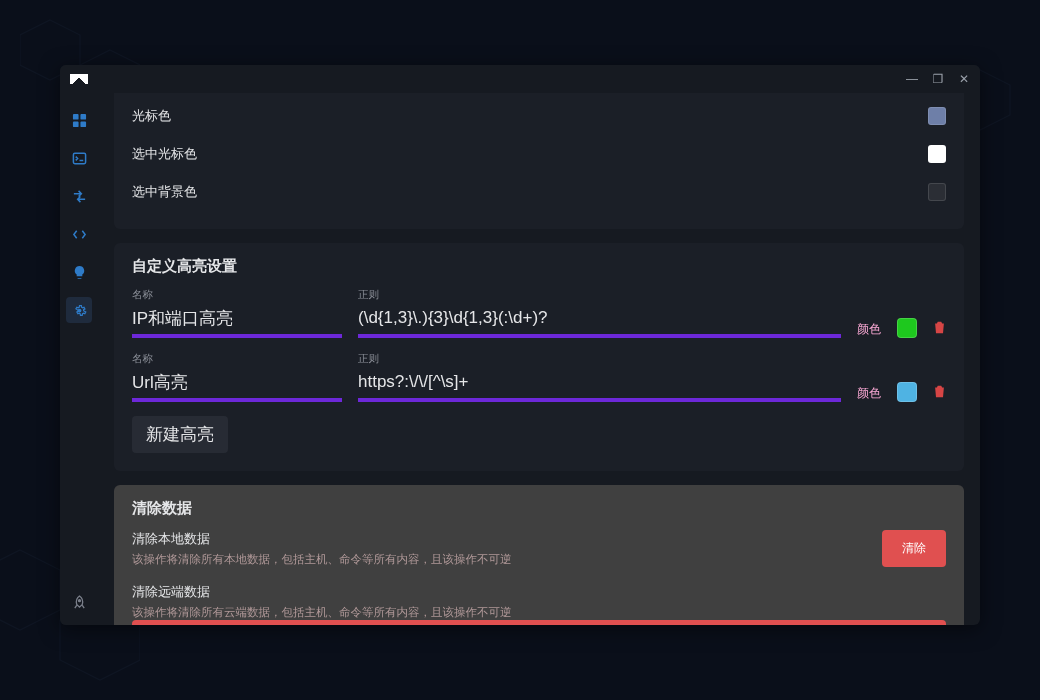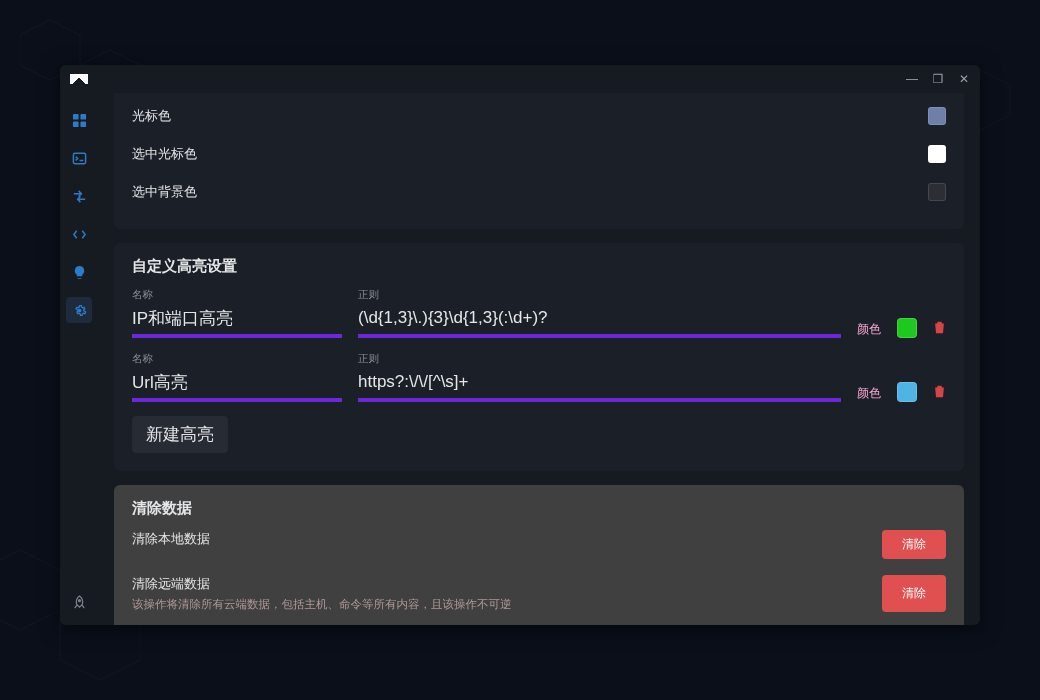--- a/index.html
+++ b/index.html
@@ -117,21 +117,21 @@
 }
 .btn-danger {
   background: #e05050; color: #fff; border: none;
   padding: 6px 20px; border-radius: 4px; font-size: 12px; cursor: pointer;
 }
 
 .clear-row {
   display: flex; justify-content: space-between; 
   margin-bottom: 16px;
 }
-.clear-row:last-child { margin-bottom: 0; }
+.clear-row:last-child { margin-bottom: 0; flex-direction: column; }
 .clear-text h4 { font-size: 13px; font-weight: 500; margin-bottom: 4px; color: #e5e6e8; }
 .clear-text p { font-size: 11.5px; color: #b09898; }
 
 
 .clipped-top { margin-top: -10px; }
 </style>
 </head>
 <body>
 
 <div class="bg-hex">
@@ -263,20 +263,21 @@
 
         <button class="btn">新建高亮</button>
       </div>
 
       <div class="card danger">
         <div class="section-title">清除数据</div>
 
         <div class="clear-row">
           <div class="clear-text">
             <h4>清除本地数据</h4>
+            <p>该操作将清除所有本地数据，包括主机、命令等所有内容，且该操作不可逆</p>
           </div>
           <button class="btn-danger">清除</button>
         </div>
 
         <div class="clear-row">
           <div class="clear-text">
             <h4>清除远端数据</h4>
             <p>该操作将清除所有云端数据，包括主机、命令等所有内容，且该操作不可逆</p>
           </div>
           <button class="btn-danger">清除</button>

